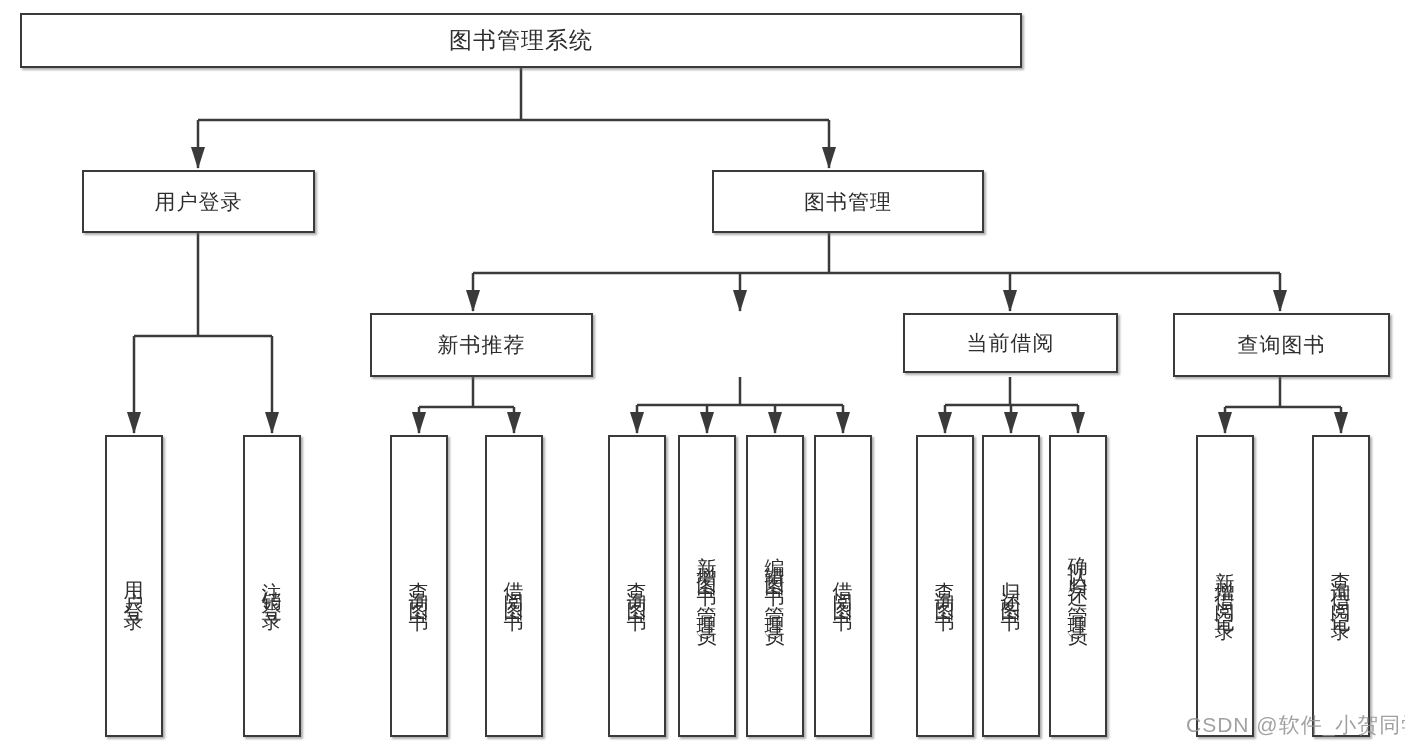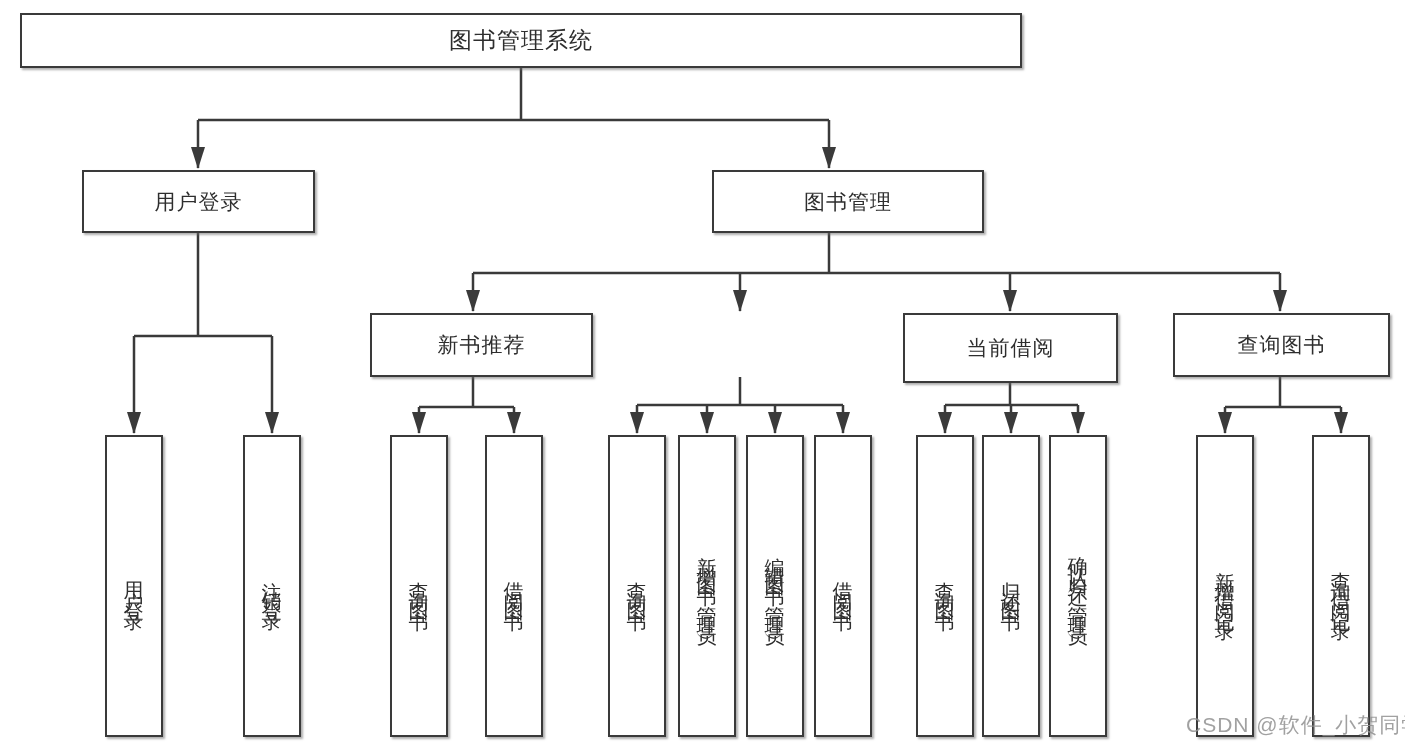--- a/index.html
+++ b/index.html
@@ -104,21 +104,21 @@
   <div class="node hnode" style="left:82px; top:170px; width:233px; height:63px;">
     <span>用户登录</span>
   </div>
   <div class="node hnode" style="left:712px; top:170px; width:272px; height:63px;">
     <span>图书管理</span>
   </div>
 
   <div class="node hnode" style="left:362px; top:313px; width:223px; height:64px;margin-left:8px;">
     <span>新书推荐</span>
   </div>
-  <div class="node hnode" style="left:903px; top:313px; width:215px; height:70px;">
+  <div class="node hnode" style="left:903px; top:313px; width:215px; height:60px;">
     <span>当前借阅</span>
   </div>
   <div class="node hnode" style="left:1173px; top:313px; width:217px; height:64px;">
     <span>查询图书</span>
   </div>
 
   <div class="node vnode" style="left:105px; top:435px; width:58px; height:302px;">
     <span class="vtext">用户登录</span>
   </div>
   <div class="node vnode" style="left:243px; top:435px; width:58px; height:302px;">

